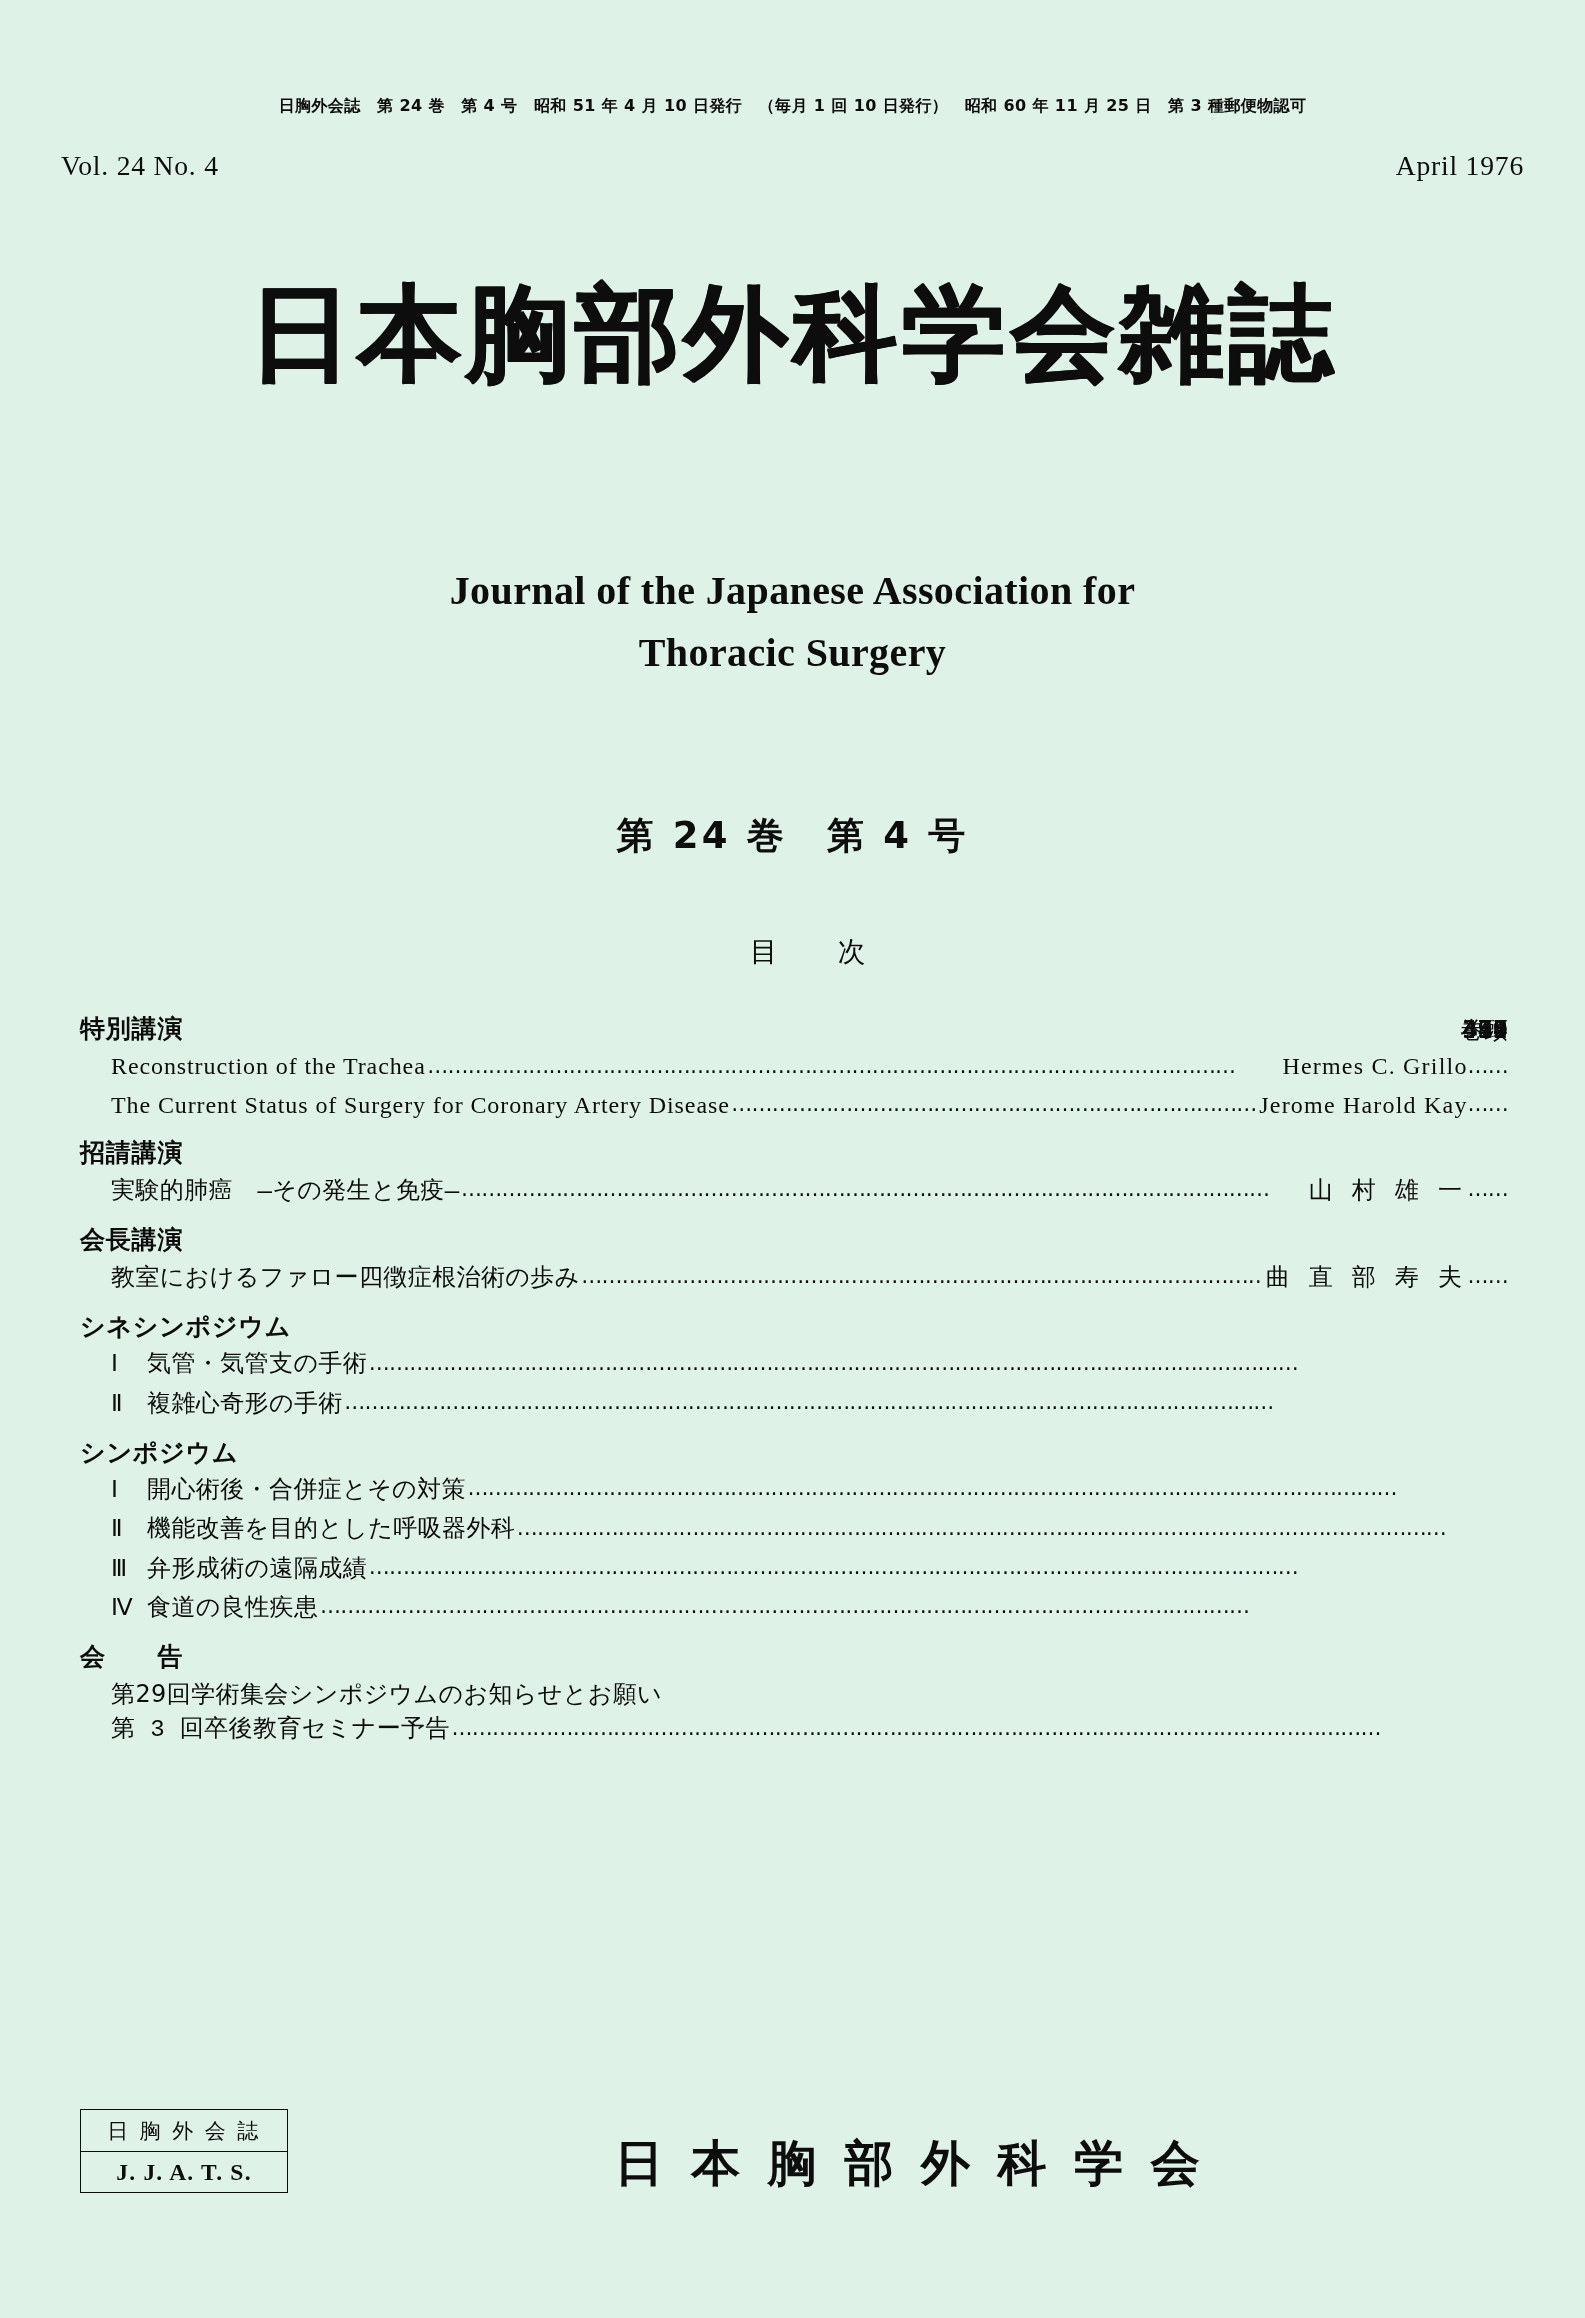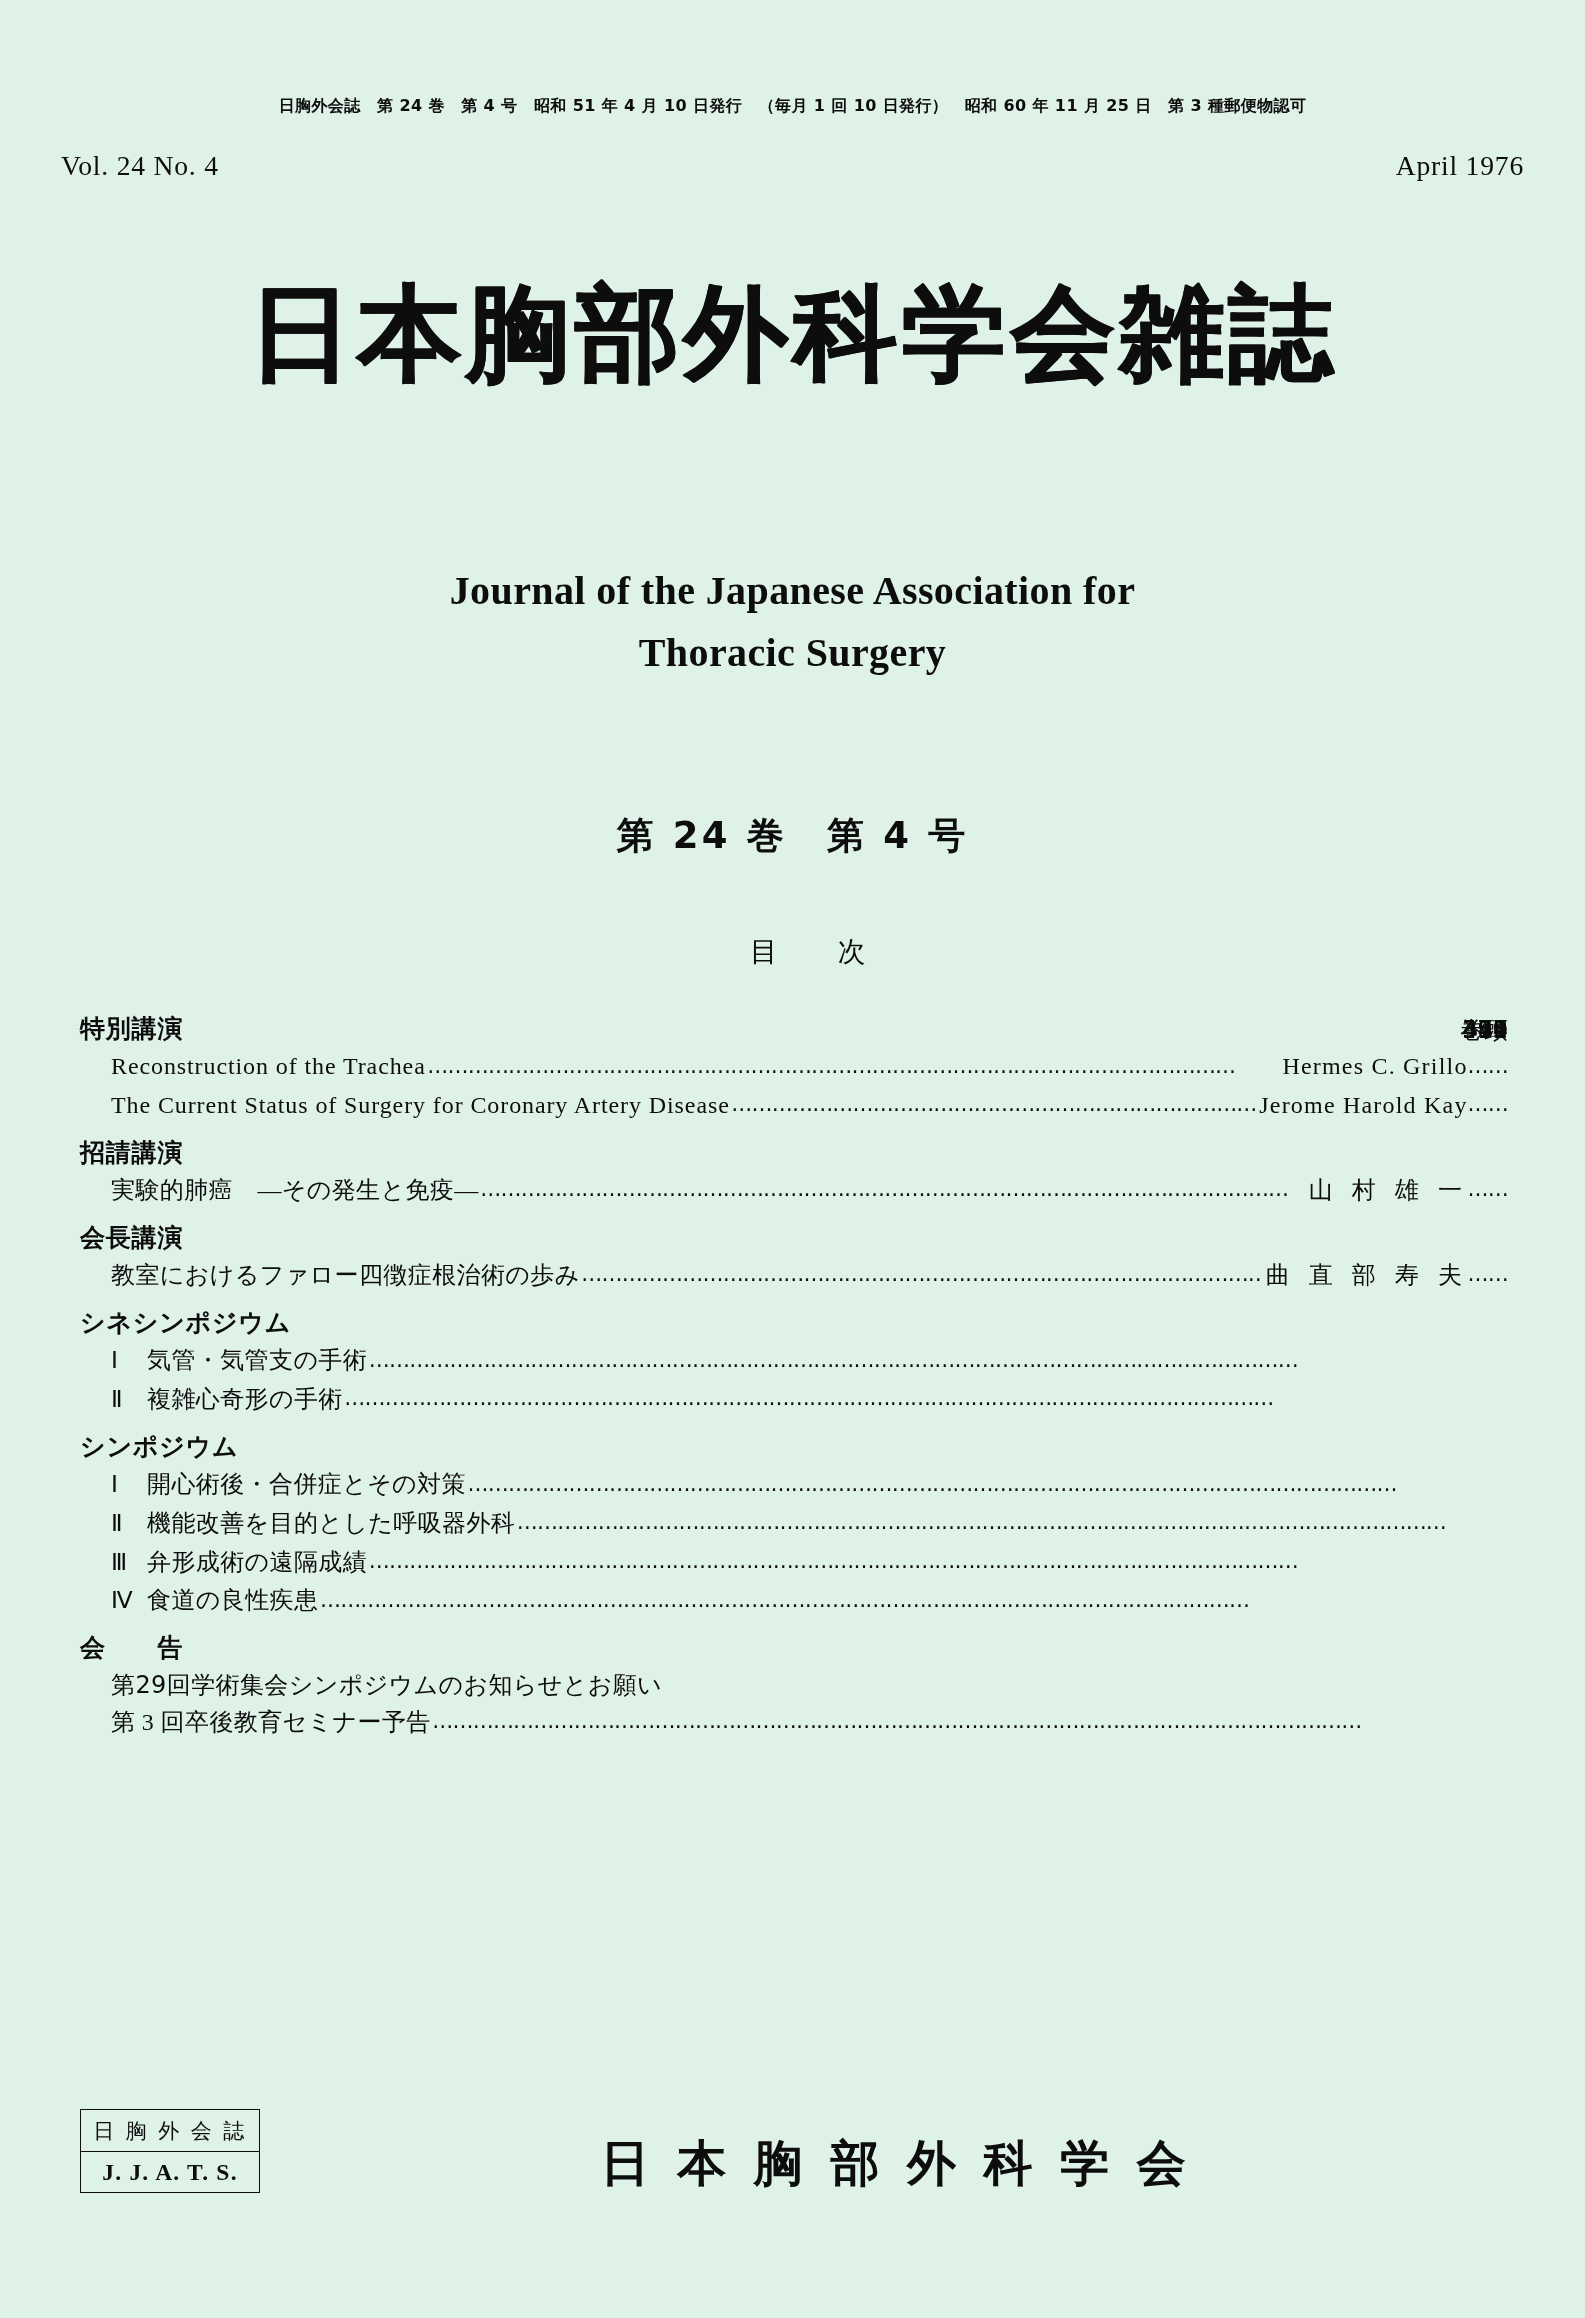--- a/index.html
+++ b/index.html
@@ -138,21 +138,21 @@
     width: 36px;
     flex: 0 0 36px;
     font-family: "DejaVu Sans", sans-serif;
     font-size: 23.5px;
   }
   .toc-entry .title {
     flex: 0 0 auto;
     white-space: nowrap;
   }
   .toc-entry .title.jp {
-    font-family: Liberation Serif, serif;
+    font-family: Liberation Mono, monospace;
     font-weight: 400;
     letter-spacing: 0.4px;
   }
   .toc-entry .title.en {
     font-family: "Liberation Serif", serif;
     letter-spacing: 0.9px;
   }
   .toc-entry .leader {
     flex: 1 1 auto;
     overflow: hidden;
@@ -201,21 +201,21 @@
   .footer {
     position: absolute;
     bottom: 122px;
     left: 80px;
     right: 80px;
     display: flex;
     align-items: center;
   }
   .logo-box {
     border: 1.6px solid #0d0d0d;
-    width: 180px;
+    width: 208px;
     box-sizing: border-box;
     font-family: "DejaVu Sans", sans-serif;
     text-align: center;
   }
   .logo-box .top {
     font-size: 21px;
     padding: 7.3px 0 5.7px 0;
     letter-spacing: 2.4px;
     border-bottom: 1.6px solid #0d0d0d;
     font-weight: 500;

